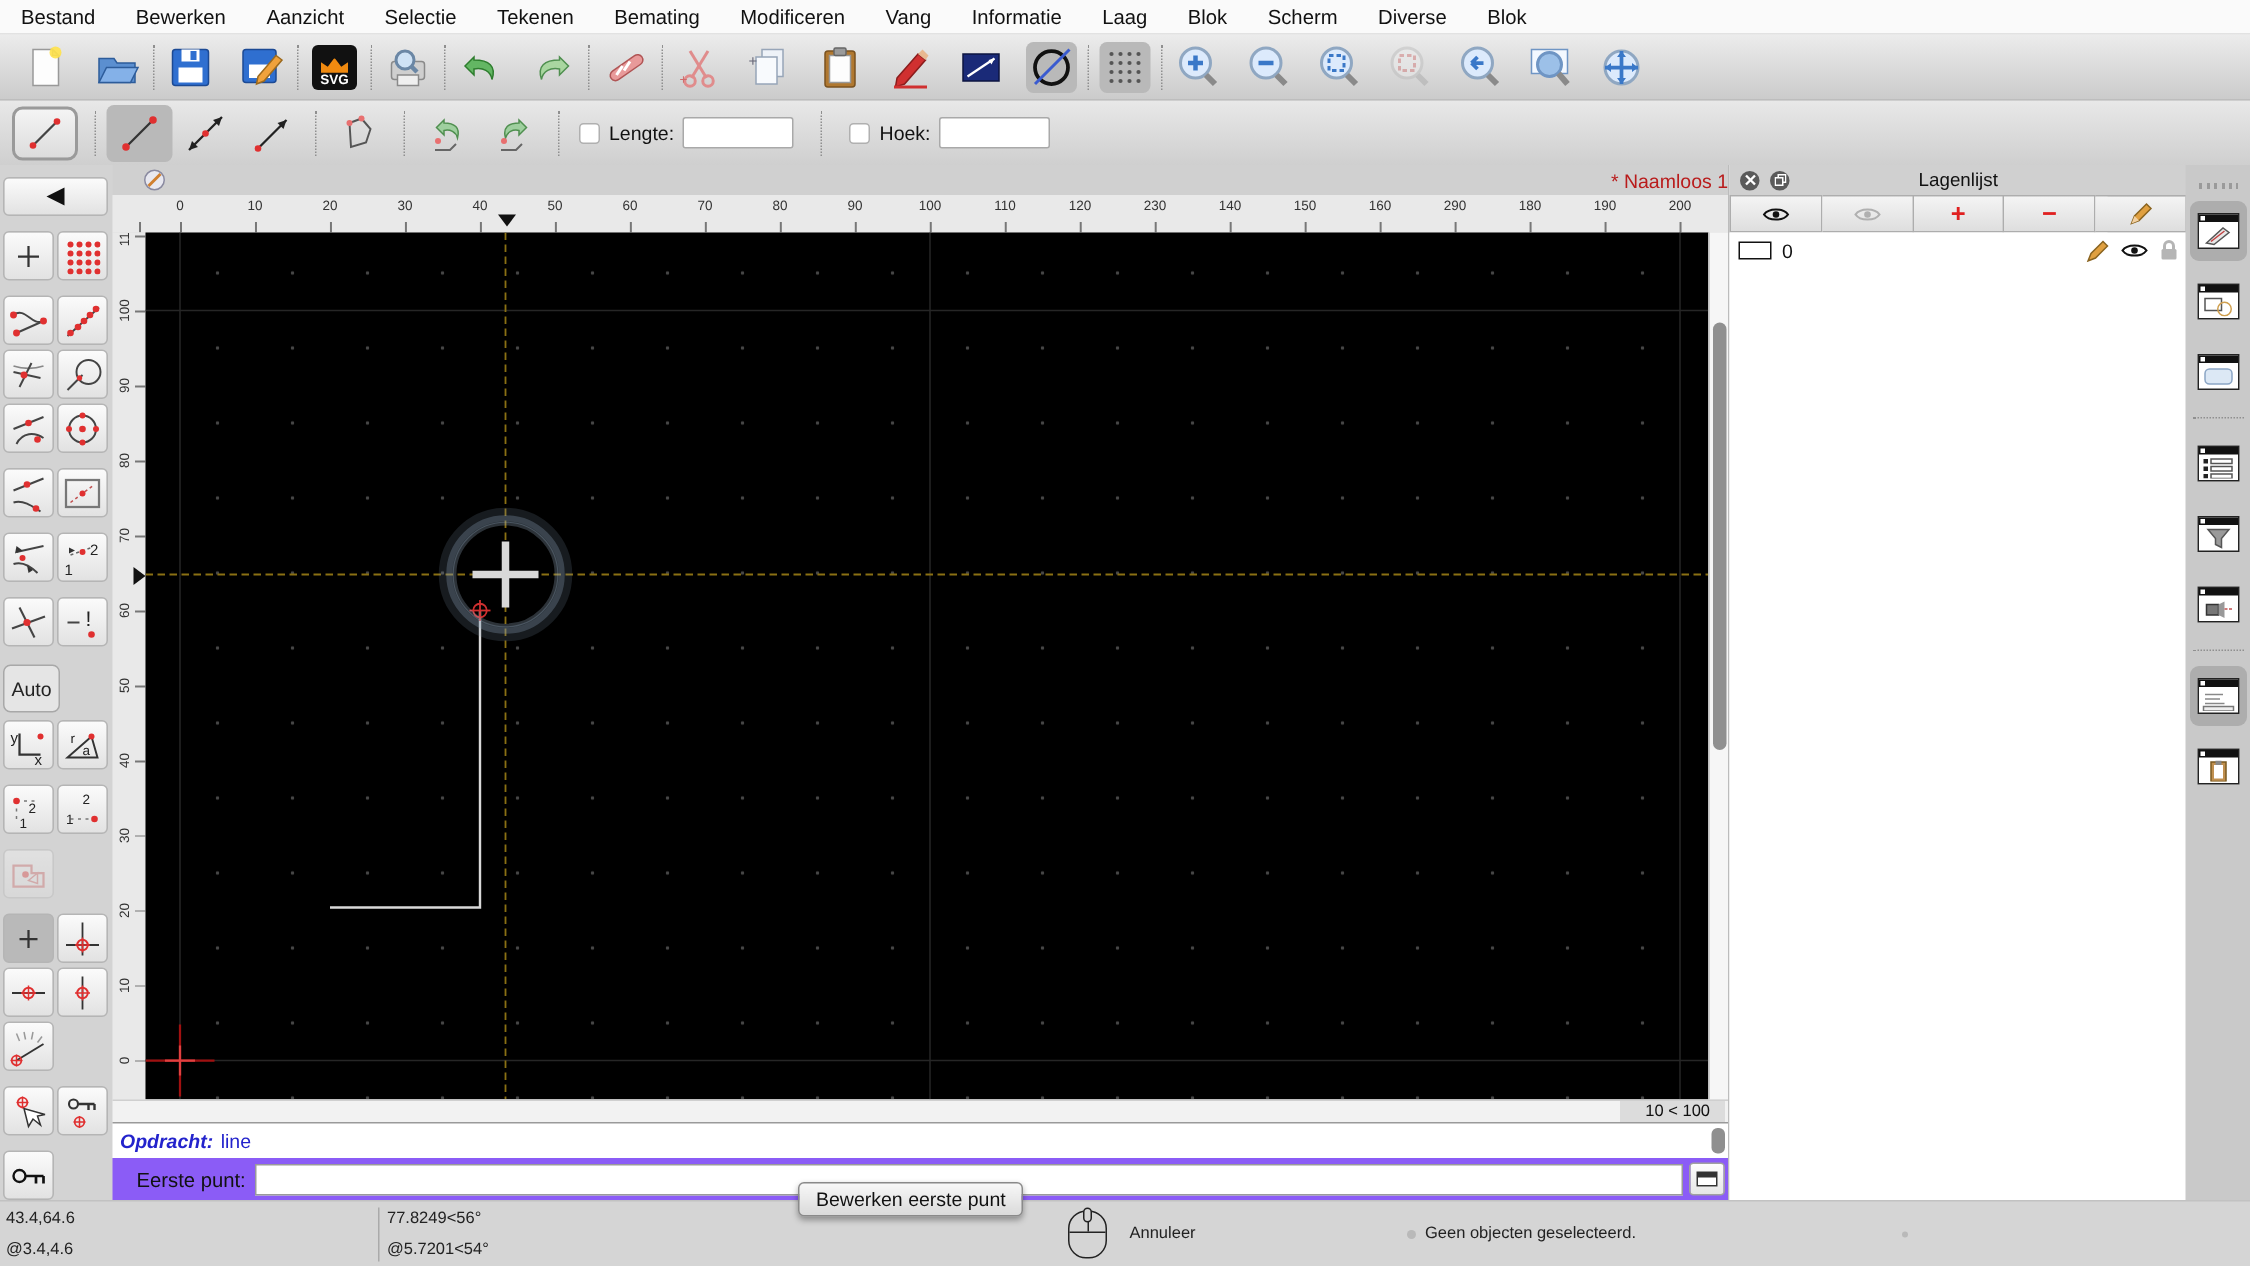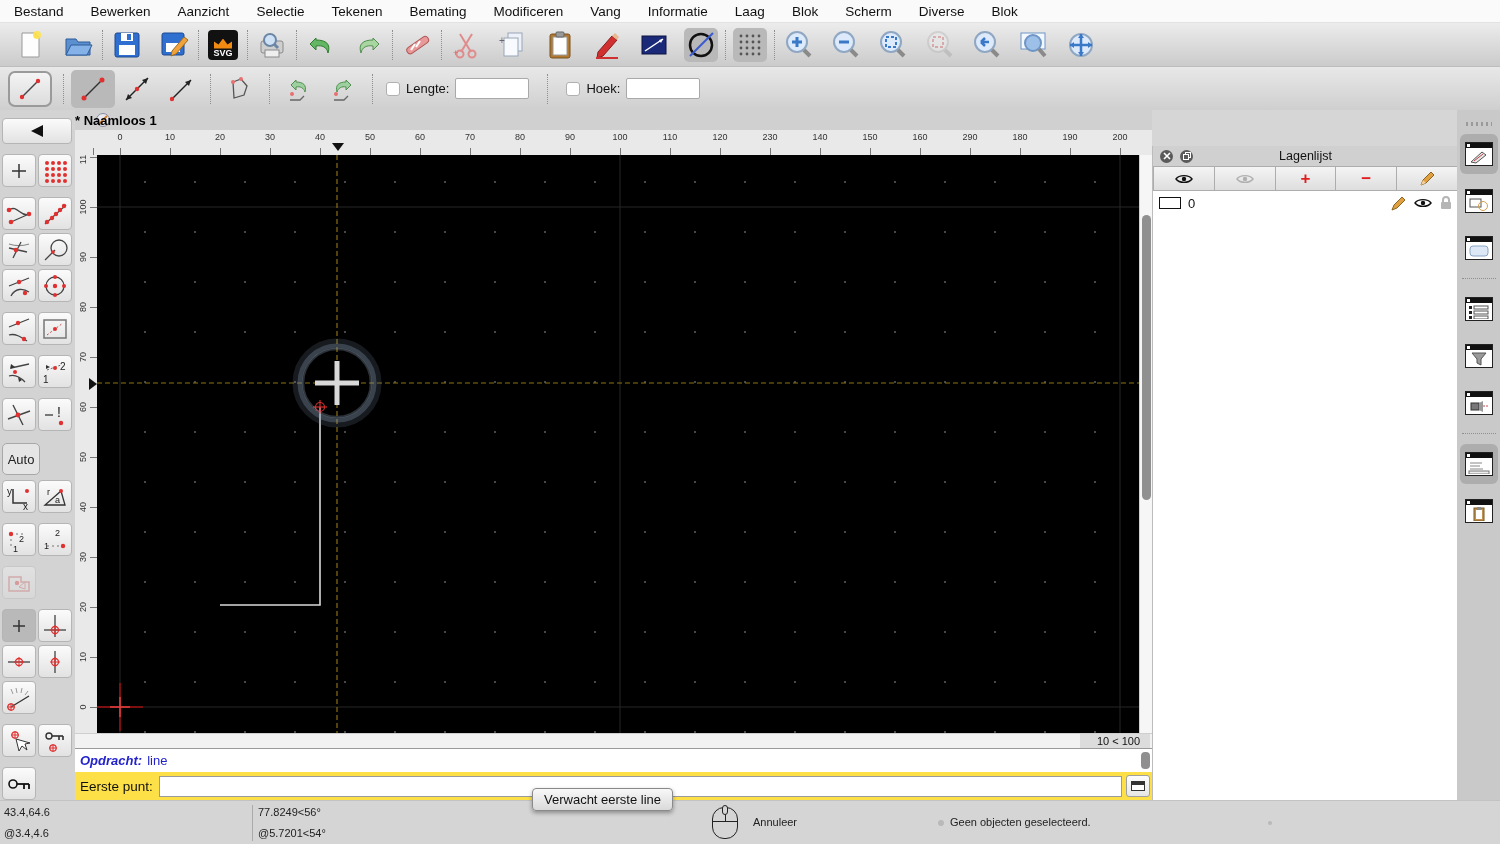--- a/index.html
+++ b/index.html
@@ -39,21 +39,21 @@
   .sbtn.wide{width:70px;height:26px;}
   .sbtn.dim{opacity:.35;}
   .sgroup-gap{height:4px;flex:0 0 auto;}
   .auto-btn{width:38px;height:32px;border:1px solid #a8a8a8;border-radius:5px;background:#e5e5e5;
     display:flex;align-items:center;justify-content:center;font-size:13px;color:#222;margin:2px 0;}
 
   
   #center{position:absolute;left:75px;top:110px;width:1077px;height:690px;}
   #mdi-title{position:absolute;left:0;top:0;width:1077px;height:20px;background:#d0d0d0;
     display:flex;align-items:center;}
-  #mdi-title .ttl{position:absolute;left:0;width:100%;text-align:left;font-size:13px;color:#000000;font-weight:bold;}
+  #mdi-title .ttl{position:absolute;left:0;width:100%;text-align:right;font-size:13px;color:#b91c1c;}
   #mdi-icon{position:absolute;left:20px;top:2px;}
   #hruler{position:absolute;left:0;top:20px;width:1077px;height:25px;background:#e9e9e9;overflow:hidden;}
   #hruler .labels{position:absolute;left:20px;top:2px;display:flex;}
   #hruler .labels span{width:50px;text-align:center;font-size:9px;color:#333;flex:0 0 auto;}
   #hruler .ticks{position:absolute;left:0;top:18px;width:1077px;height:7px;
     background:repeating-linear-gradient(to right,#777 0 1px,transparent 1px 50px);background-position:45px 0;}
   #hruler .marker{position:absolute;left:257px;top:13px;width:0;height:0;
     border-left:6px solid transparent;border-right:6px solid transparent;border-top:8px solid #111;}
   #canvasrow{position:absolute;left:0;top:45px;width:1077px;height:578px;}
   #vruler{position:absolute;left:0;top:0;width:22px;height:578px;background:#e9e9e9;overflow:hidden;}
@@ -71,31 +71,31 @@
   #vscroll{position:absolute;left:1064px;top:0;width:13px;height:578px;background:#f6f6f6;border-left:1px solid #d0d0d0;}
   #vscroll .thumb{position:absolute;left:2px;top:60px;width:9px;height:285px;background:#909090;border-radius:5px;}
   #hscroll{position:absolute;left:0;top:623px;width:1077px;height:15px;background:#f2f2f2;border-top:1px solid #cfcfcf;}
   #grid-metric{position:absolute;right:2px;top:0;width:70px;height:15px;background:#dcdcdc;
     font-size:11px;color:#111;text-align:right;padding-right:10px;line-height:15px;}
   #cmd-history{position:absolute;left:0;top:638px;width:1077px;height:24px;background:#fff;border-top:1px solid #9a9a9a;
     display:flex;align-items:center;padding-left:5px;}
   #cmd-history .pfx{font-size:13px;color:#2323cc;font-style:italic;font-weight:bold;}
   #cmd-history .cmd{font-size:13px;color:#2323cc;margin-left:5px;}
   #cmd-history .mini-thumb{position:absolute;right:2px;top:3px;width:9px;height:17px;background:#8f8f8f;border-radius:4px;}
-  #cmd-prompt{position:absolute;left:0;top:662px;width:1077px;height:28px;background:#fde047;
-    display:flex;align-items:center;padding-left:5px;}
+  #cmd-prompt{position:absolute;left:0;top:662px;width:1077px;height:28px;background:#8b5cf6;
+    display:flex;align-items:center;padding-left:16px;}
   #cmd-prompt .lbl{font-size:13.5px;color:#111;margin-right:6px;white-space:nowrap;}
   #cmd-prompt input{flex:1;height:21px;border:1px solid #9a9a9a;background:#fff;font-size:13px;padding:0 4px;}
   #cmd-prompt .side-btn{width:24px;height:22px;border:1px solid #a0a0a0;background:linear-gradient(#fdfdfd,#e6e6e6);
     border-radius:3px;margin:0 2px 0 4px;display:flex;align-items:center;justify-content:center;flex:0 0 auto;}
   .winglyph{width:14px;height:10px;border:1px solid #333;background:#fff;position:relative;}
   .winglyph::before{content:"";position:absolute;left:0;top:0;width:100%;height:3px;background:#333;}
 
   
-  #rightpanel{position:absolute;left:1152px;top:110px;width:253px;height:690px;background:#fff;border-left:1px solid #bcbcbc;margin-top:36px;}
+  #rightpanel{position:absolute;left:1152px;top:110px;width:253px;height:690px;background:#fff;border-left:1px solid #bcbcbc;}
   #lp-header{position:absolute;left:0;top:0;width:305px;height:20px;background:#d0d0d0;display:flex;align-items:center;}
   #lp-header .ttl{position:absolute;width:100%;text-align:center;font-size:12.5px;color:#111;}
   .hdr-circle{width:13px;height:13px;border-radius:50%;background:#5a5a5a;display:flex;align-items:center;justify-content:center;margin-left:7px;z-index:2;}
   #lp-toolbar{position:absolute;left:0;top:20px;width:305px;height:25px;display:flex;}
   .lp-btn{flex:1;border:1px solid #adadad;border-left-width:0;background:linear-gradient(#f4f4f4,#dedede);
     display:flex;align-items:center;justify-content:center;}
   .lp-btn:first-child{border-left-width:1px;}
   .lp-plus{font-size:17px;font-weight:bold;color:#e02020;line-height:1;}
   #layer-list{position:absolute;left:0;top:45px;width:305px;height:645px;background:#fff;}
   .layer-row{height:24px;display:flex;align-items:center;padding:0 6px;}
@@ -965,21 +965,21 @@
         </div>
       </div>
   </div>
 
   <div id="statusbar">
     <span class="st-text" style="left:4px;top:5px">43.4,64.6</span>
     <span class="st-text" style="left:4px;top:26px">@3.4,4.6</span>
     <div id="st-sep1"></div>
     <span class="st-text" style="left:258px;top:5px">77.8249&lt;56°</span>
     <span class="st-text" style="left:258px;top:26px">@5.7201&lt;54°</span>
-    <div id="tooltip">Verwacht eerste line</div>
+    <div id="tooltip">Bewerken eerste punt</div>
     <div id="mouse-icon">
       <div class="mid"></div>
         <div class="div"></div>
         <div class="wheel"></div>
     </div>
     <span class="st-text" style="left:753px;top:15px">Annuleer</span>
     <div class="st-dot" style="left:938px;top:19px"></div>
     <span class="st-text" style="left:950px;top:15px">Geen objecten geselecteerd.</span>
     <div class="st-dot" style="left:1268px;top:20px;width:4px;height:4px"></div>
   </div>

